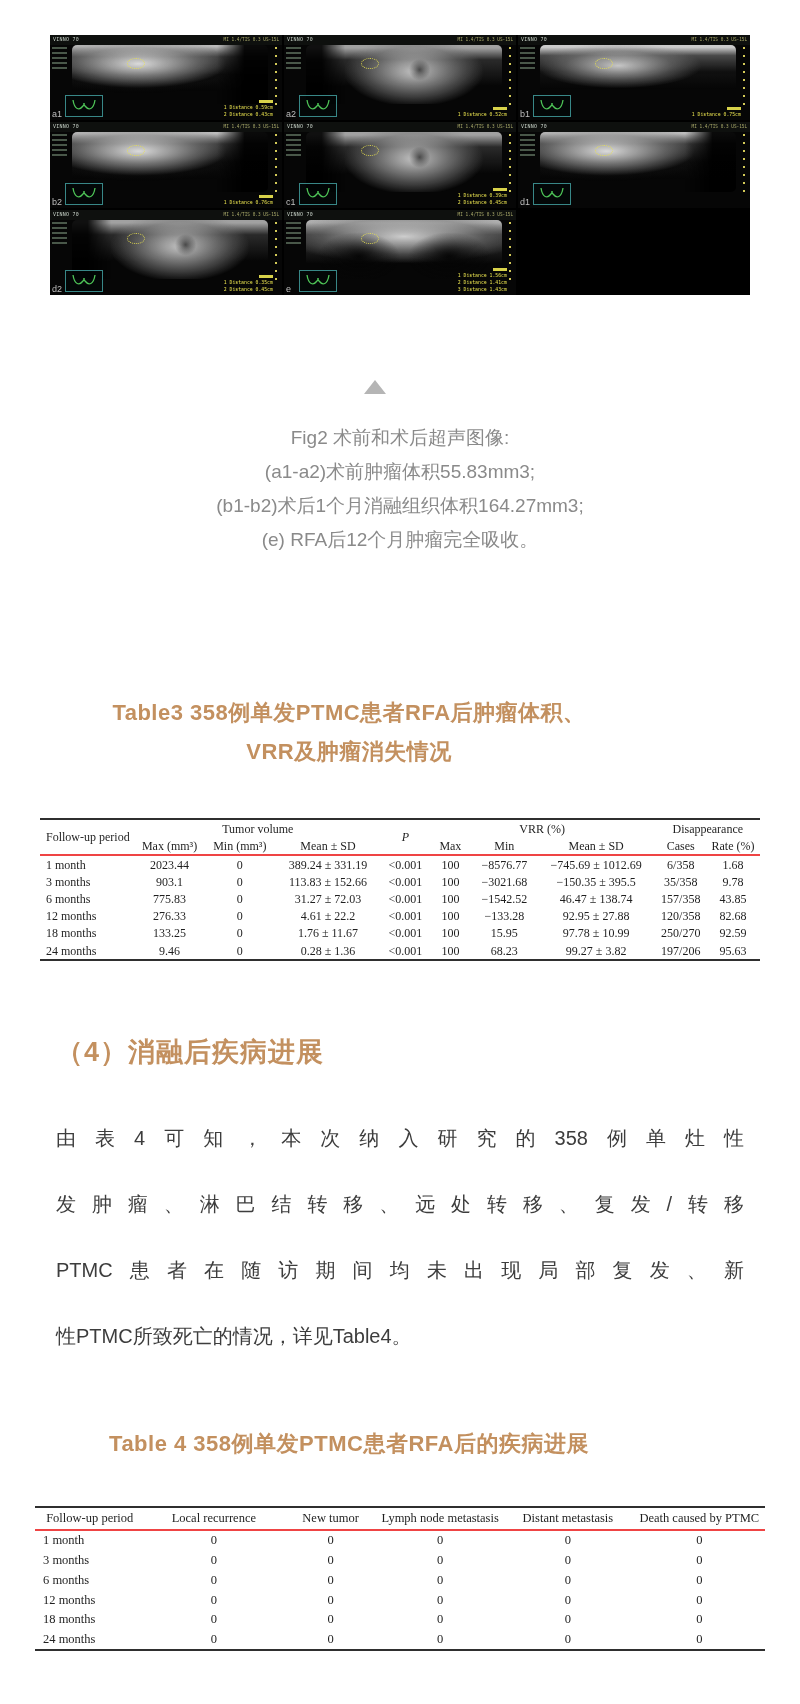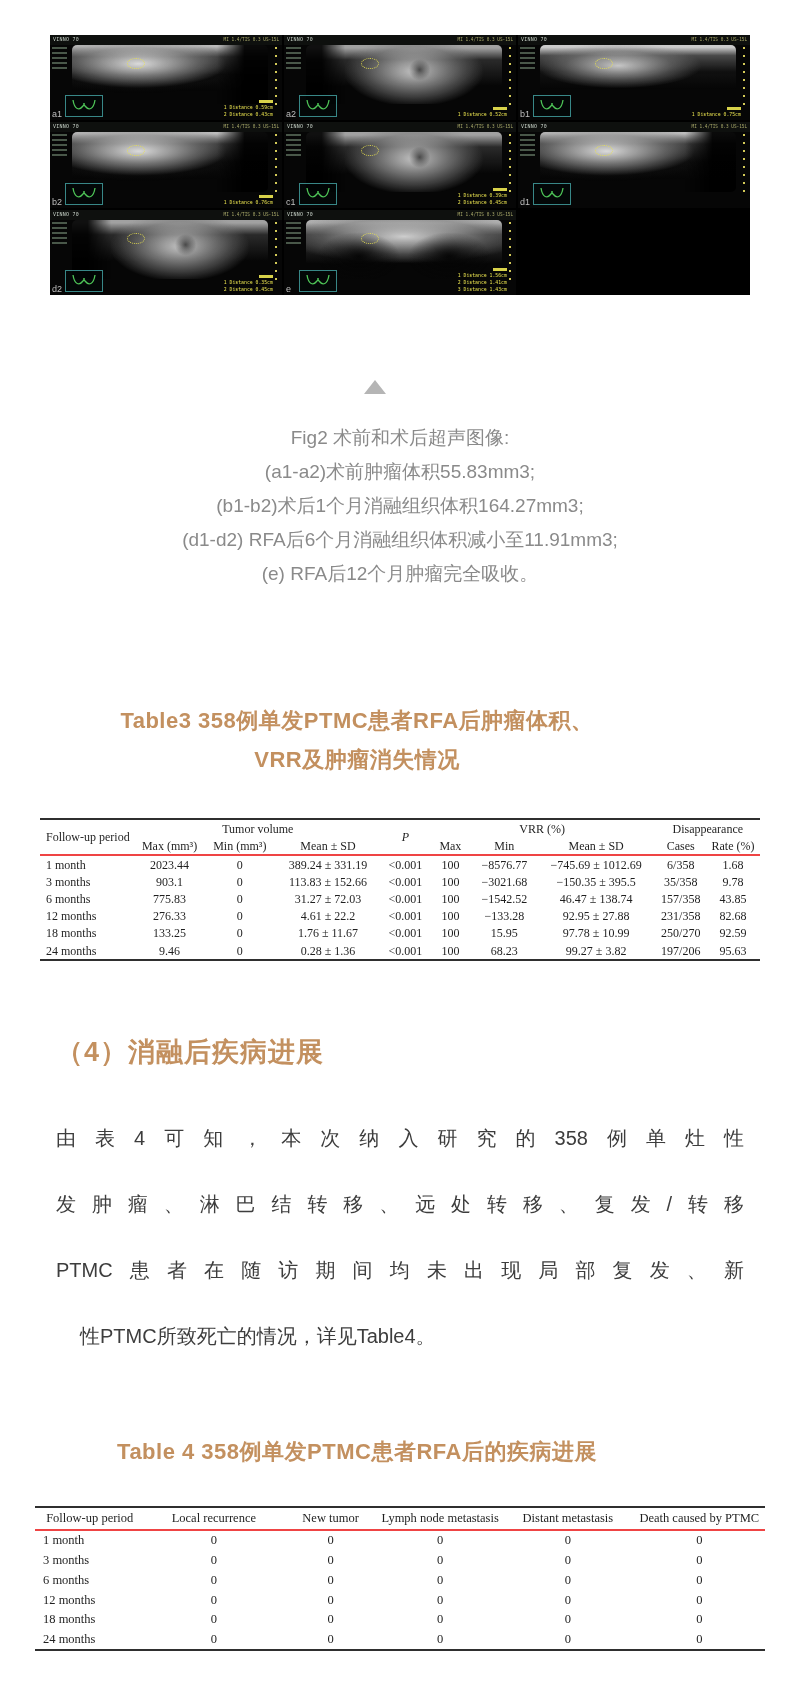--- a/index.html
+++ b/index.html
@@ -54,21 +54,21 @@
   .us-readout .rl{font-size:8px;line-height:7px;transform:scale(.6);transform-origin:right center;white-space:nowrap;
                   font-family:"DejaVu Sans Mono",monospace;}
 
   
   .collapse-triangle{position:absolute;top:380px;left:364px;width:0;height:0;
       border-left:11px solid transparent;border-right:11px solid transparent;border-bottom:14px solid #b5b5b5;}
   .fig-caption{position:absolute;top:421px;left:0;width:800px;text-align:center;
       color:var(--caption-gray);font-size:19px;line-height:34px;}
 
   
-  .gold-title{position:absolute;left:0;width:690px;margin:12px;text-align:center;color:var(--gold);
+  .gold-title{position:absolute;left:0;width:690px;margin:4px;text-align:center;color:var(--gold);
       font-size:22px;line-height:39px;font-weight:700;letter-spacing:.5px;}
   .t3-title{top:689px;}
   .t4-title{top:1420px;}
   .gold-heading{position:absolute;top:1022px;left:44px;margin:12px;color:var(--gold);
       font-size:27px;font-weight:700;letter-spacing:1px;}
 
   
   .data-table{position:absolute;border-collapse:collapse;table-layout:fixed;
       font-family:"Liberation Serif","DejaVu Serif",serif;color:var(--table-ink);
       border-top:2px solid #2f2f2f;border-bottom:2px solid #2f2f2f;filter:blur(.3px);}
@@ -80,21 +80,21 @@
   .t4 th{padding:3px 2px;}
   .t4 td{padding:2.5px 2px;}
   .al{text-align:left !important;padding-left:6px !important;}
   .t4 td:first-child{text-align:left;padding-left:8px;}
   .ital{font-style:italic;}
 
   
   .body-paragraph{position:absolute;top:1105px;left:56px;width:688px;color:var(--body-text);
       font-size:20px;line-height:66px;}
   .body-paragraph .pl{text-align:justify;text-align-last:justify;text-justify:inter-character;}
-  .body-paragraph .pl.last{text-align-last:left;margin-left:24px;}
+  .body-paragraph .pl.last{text-align-last:left;}
 </style>
 </head>
 <body>
 
 <div class="page">
 
   <figure class="us-figure">
     <div class="us-grid" id="us-grid">
         <div class="us-panel">
     <div class="us-topbar">
@@ -268,21 +268,20 @@
   </div>
       </div>
   </figure>
 
   <div class="collapse-triangle"></div>
 
   <div class="fig-caption" id="fig-caption">
       <div class="cap-line">Fig2 术前和术后超声图像:</div>
       <div class="cap-line">(a1-a2)术前肿瘤体积55.83mm3;</div>
       <div class="cap-line">(b1-b2)术后1个月消融组织体积164.27mm3;</div>
-      <div class="cap-line">(d1-d2) RFA后6个月消融组织体积减小至11.91mm3;</div>
       <div class="cap-line">(e) RFA后12个月肿瘤完全吸收。</div>
     </div>
 
   <h3 class="gold-title t3-title">
     <span>Table3 358例单发PTMC患者RFA后肿瘤体积、</span><br>
     <span>VRR及肿瘤消失情况</span>
   </h3>
 
   <table class="data-table t3">
     <colgroup>
@@ -355,21 +354,21 @@
         </tr>
         <tr>
           <td class="al">12 months</td>
           <td>276.33</td>
           <td>0</td>
           <td>4.61 ± 22.2</td>
           <td>&lt;0.001</td>
           <td>100</td>
           <td>−133.28</td>
           <td>92.95 ± 27.88</td>
-          <td>231/358</td>
+          <td>120/358</td>
           <td>82.68</td>
         </tr>
         <tr>
           <td class="al">18 months</td>
           <td>133.25</td>
           <td>0</td>
           <td>1.76 ± 11.67</td>
           <td>&lt;0.001</td>
           <td>100</td>
           <td>15.95</td>

